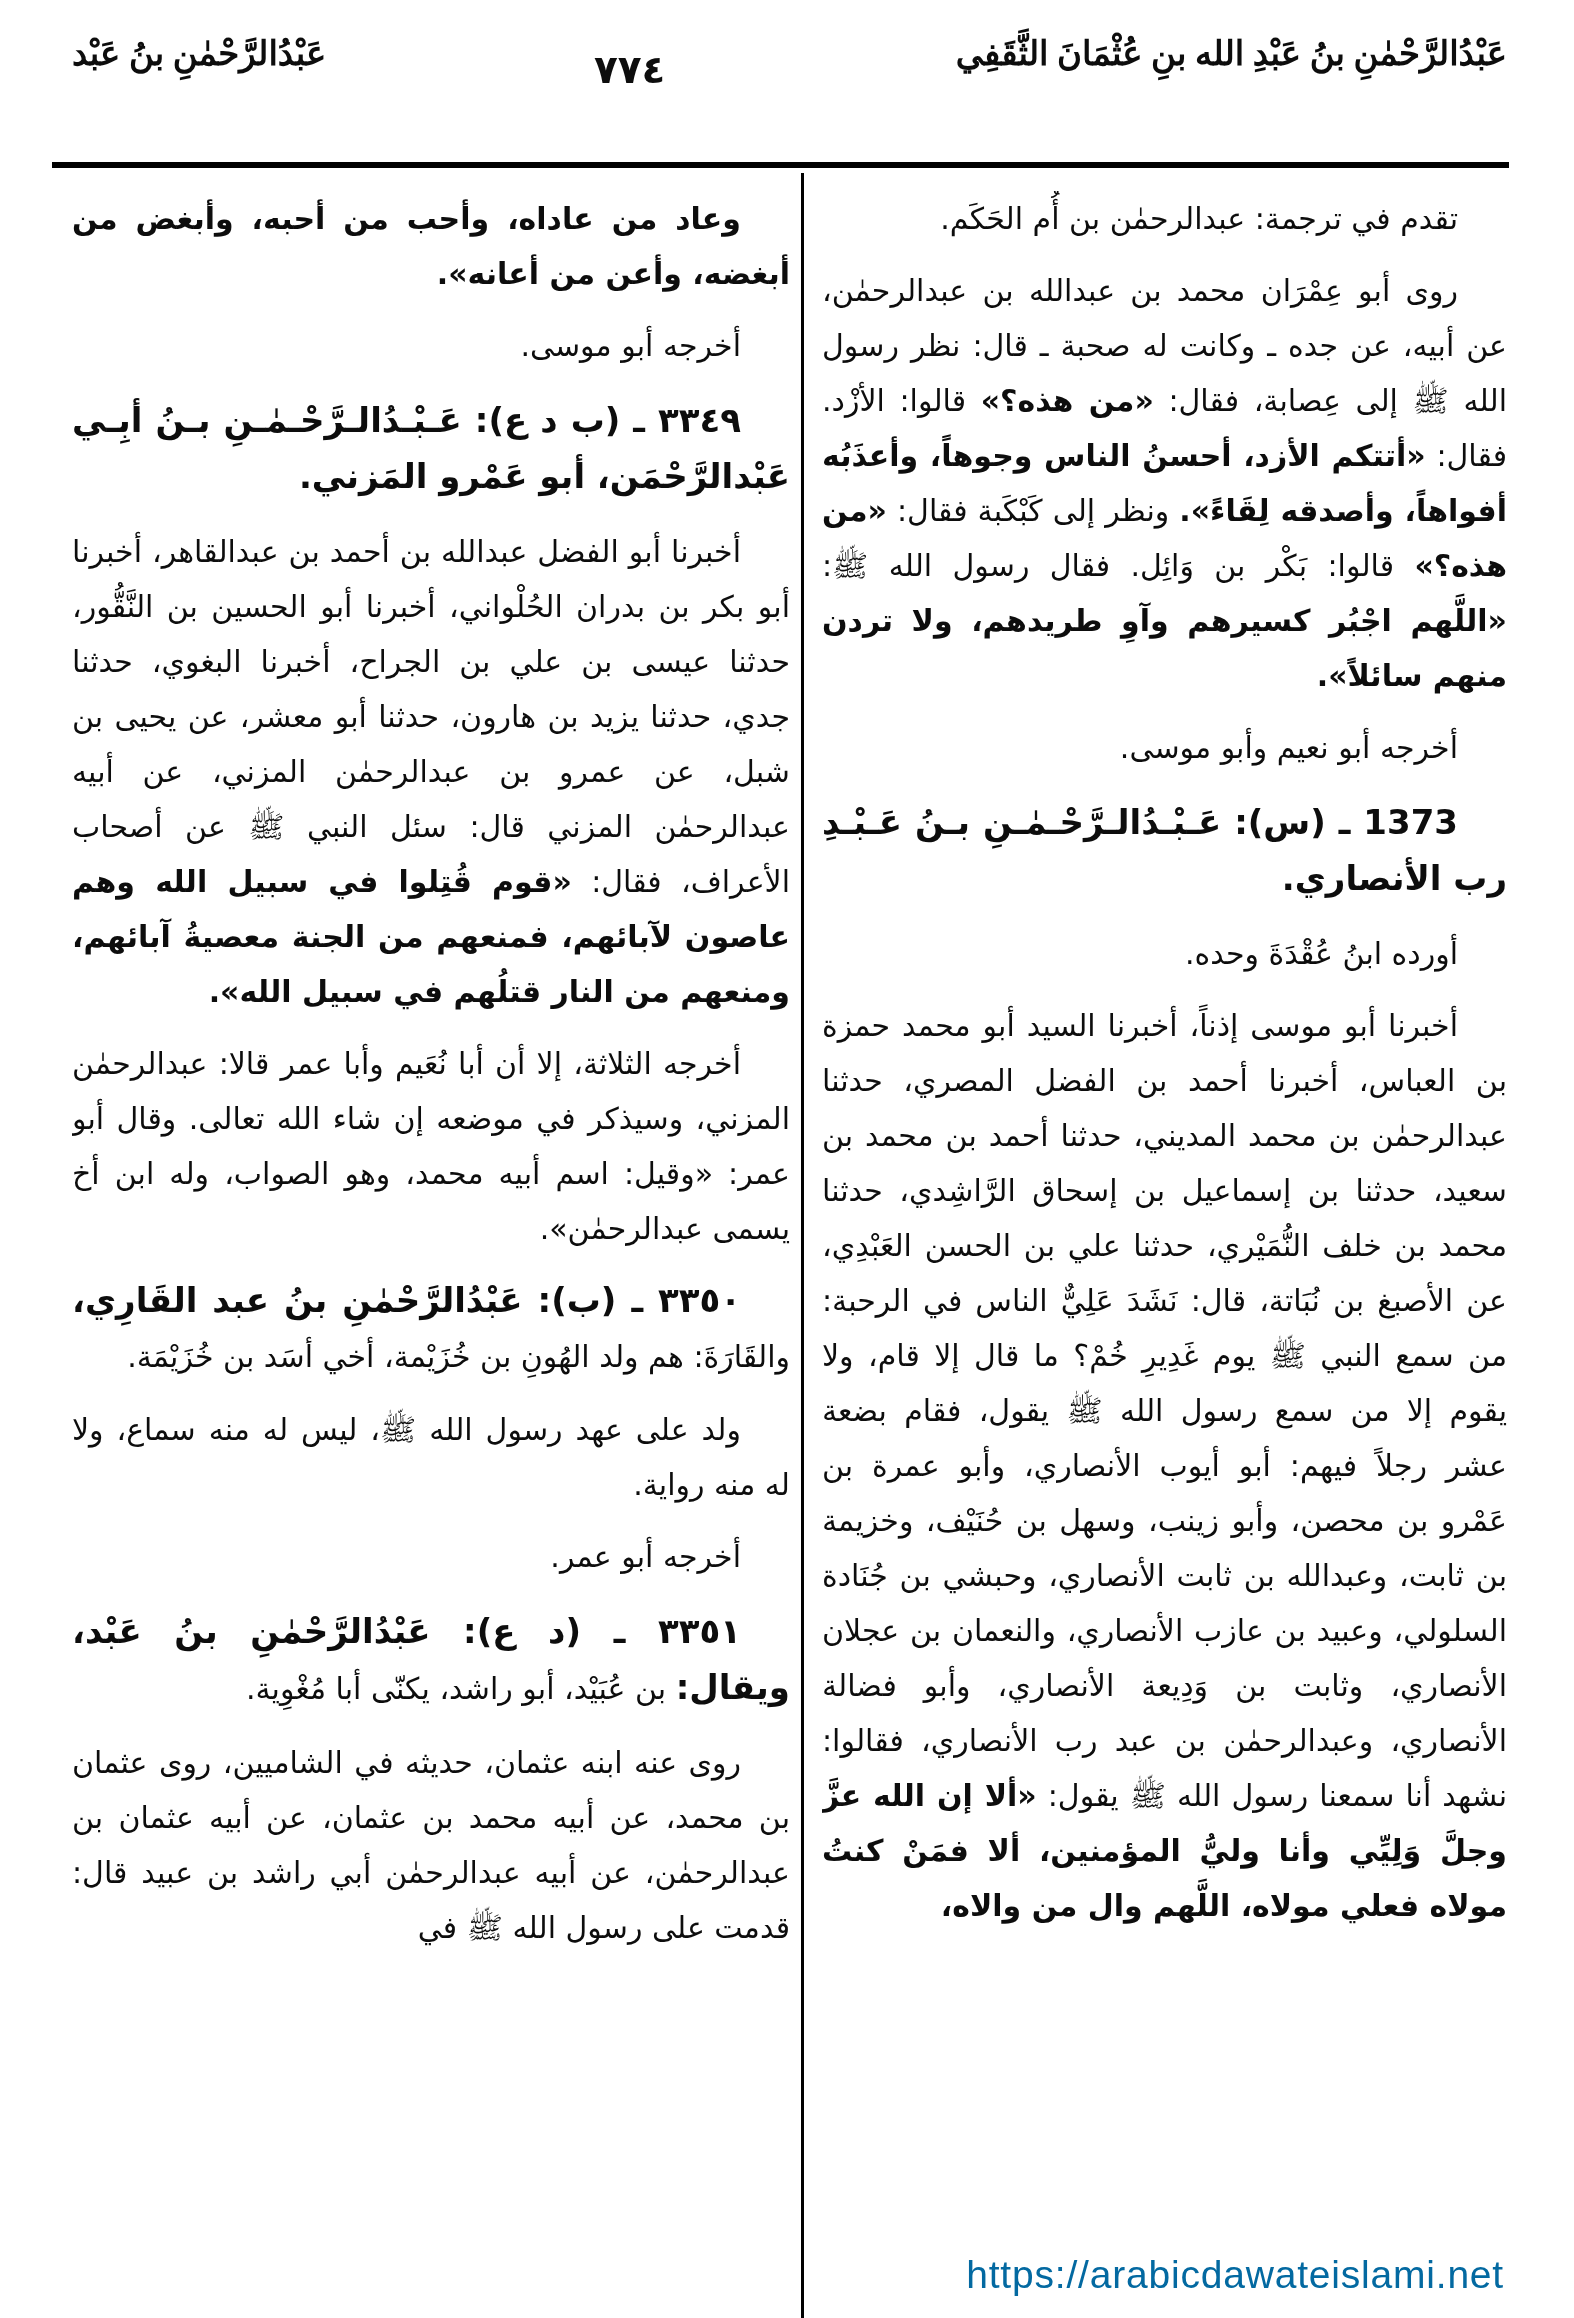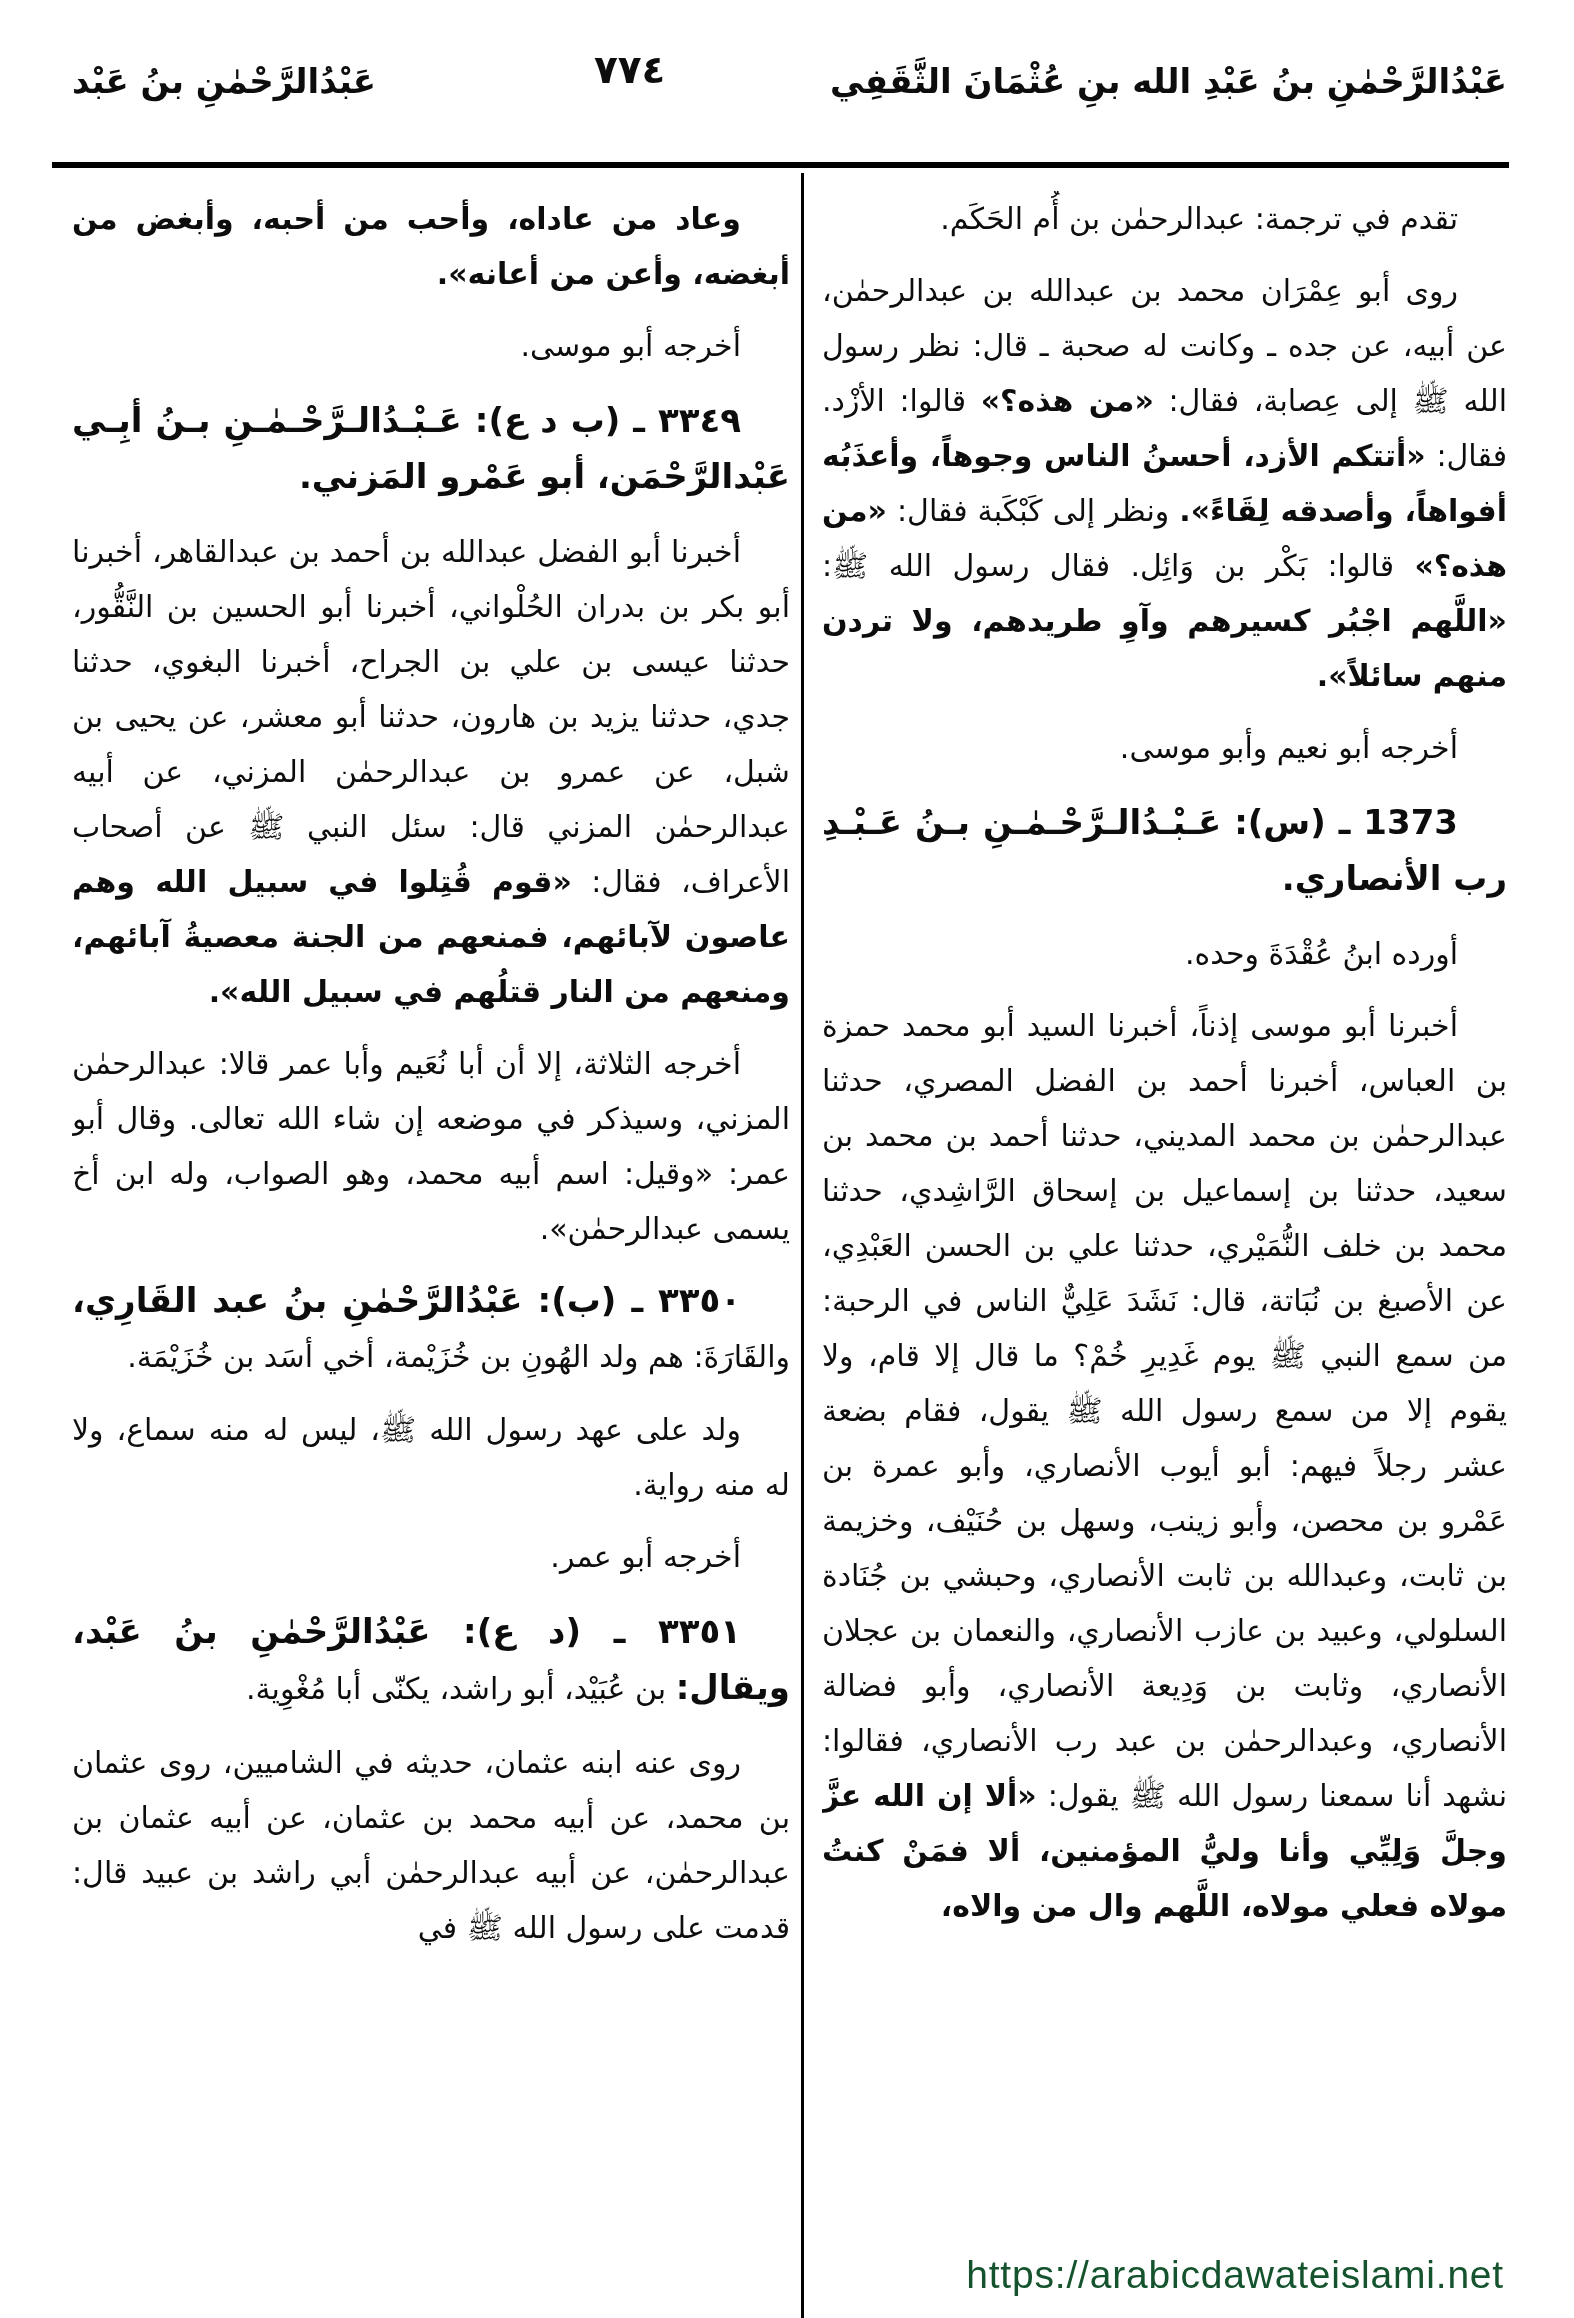--- a/index.html
+++ b/index.html
@@ -7,23 +7,24 @@
     position:relative;
     width:1574px;height:2319px;
     background:#ffffff;
     font-family:"DejaVu Sans",sans-serif;
     direction:rtl;
     color:#0d0d0d;
     overflow:hidden;
   }
   
   .hdr-title{
-    position:absolute;top:61px;
+    position:absolute;top:34px;
     font-size:34px;font-weight:700;line-height:1.2;
     white-space:nowrap;
+    font-family:Liberation Serif, serif;
   }
   .hdr-right{right:67px;}
   .hdr-left{left:72px;}
   .hdr-page-num{
     position:absolute;top:47px;left:594px;
     font-size:39px;font-weight:700;line-height:1.2;
   }
   .hdr-rule{
     position:absolute;top:162px;left:52px;
     width:1457px;height:5.9px;background:#000;
@@ -44,21 +45,21 @@
   .para{margin:0 0 17px 0;text-indent:49px;}
   .para.cite{margin-bottom:20px;}
   .para.heading{margin-top:5px;margin-bottom:18.5px;}
   .b{font-weight:700;}
   .para.heading .b{font-size:34px;}
   
   .watermark{
     position:absolute;right:70px;bottom:22px;
     direction:ltr;
     font-family:"Liberation Sans","DejaVu Sans",sans-serif;
-    font-size:39px;color:#14532d;letter-spacing:0.8px;
+    font-size:39px;color:#0369a1;letter-spacing:0.8px;
     white-space:nowrap;
   }
 </style>
 </head>
 <body>
 
 <div class="page">
 
   <div class="hdr-title hdr-right">عَبْدُالرَّحْمٰنِ بنُ عَبْدِ الله بنِ عُثْمَانَ الثَّقَفِي</div>
   <div class="hdr-page-num">٧٧٤</div>

